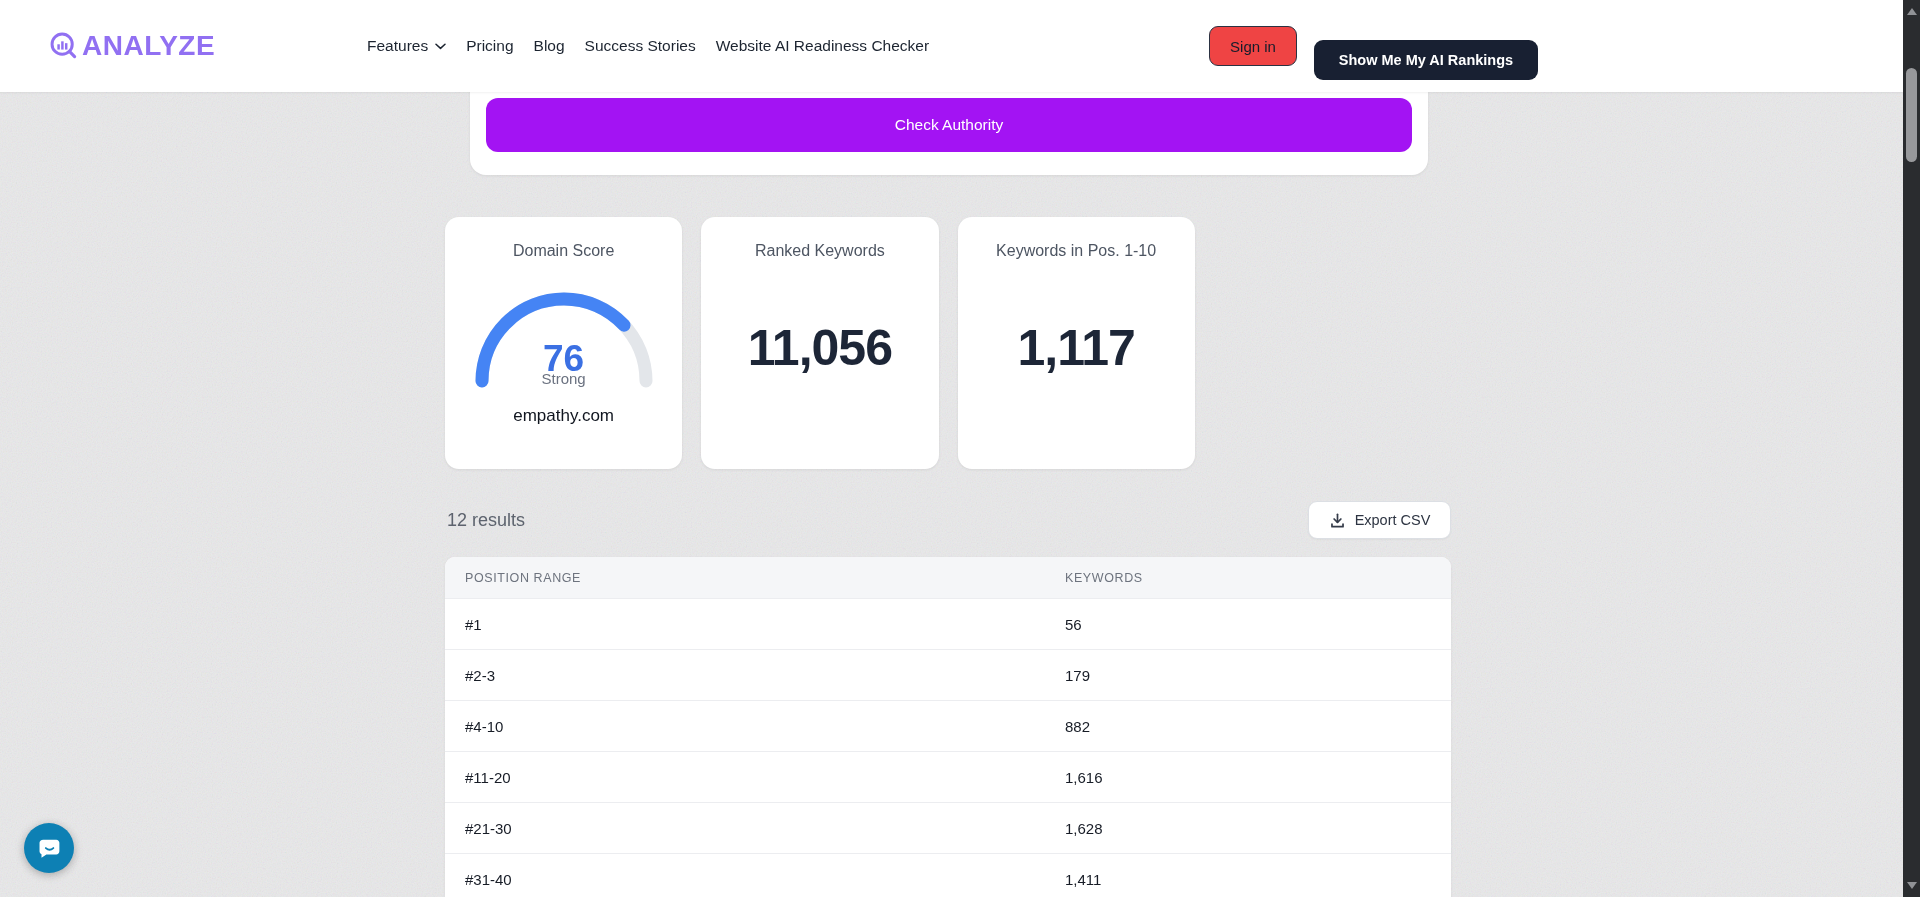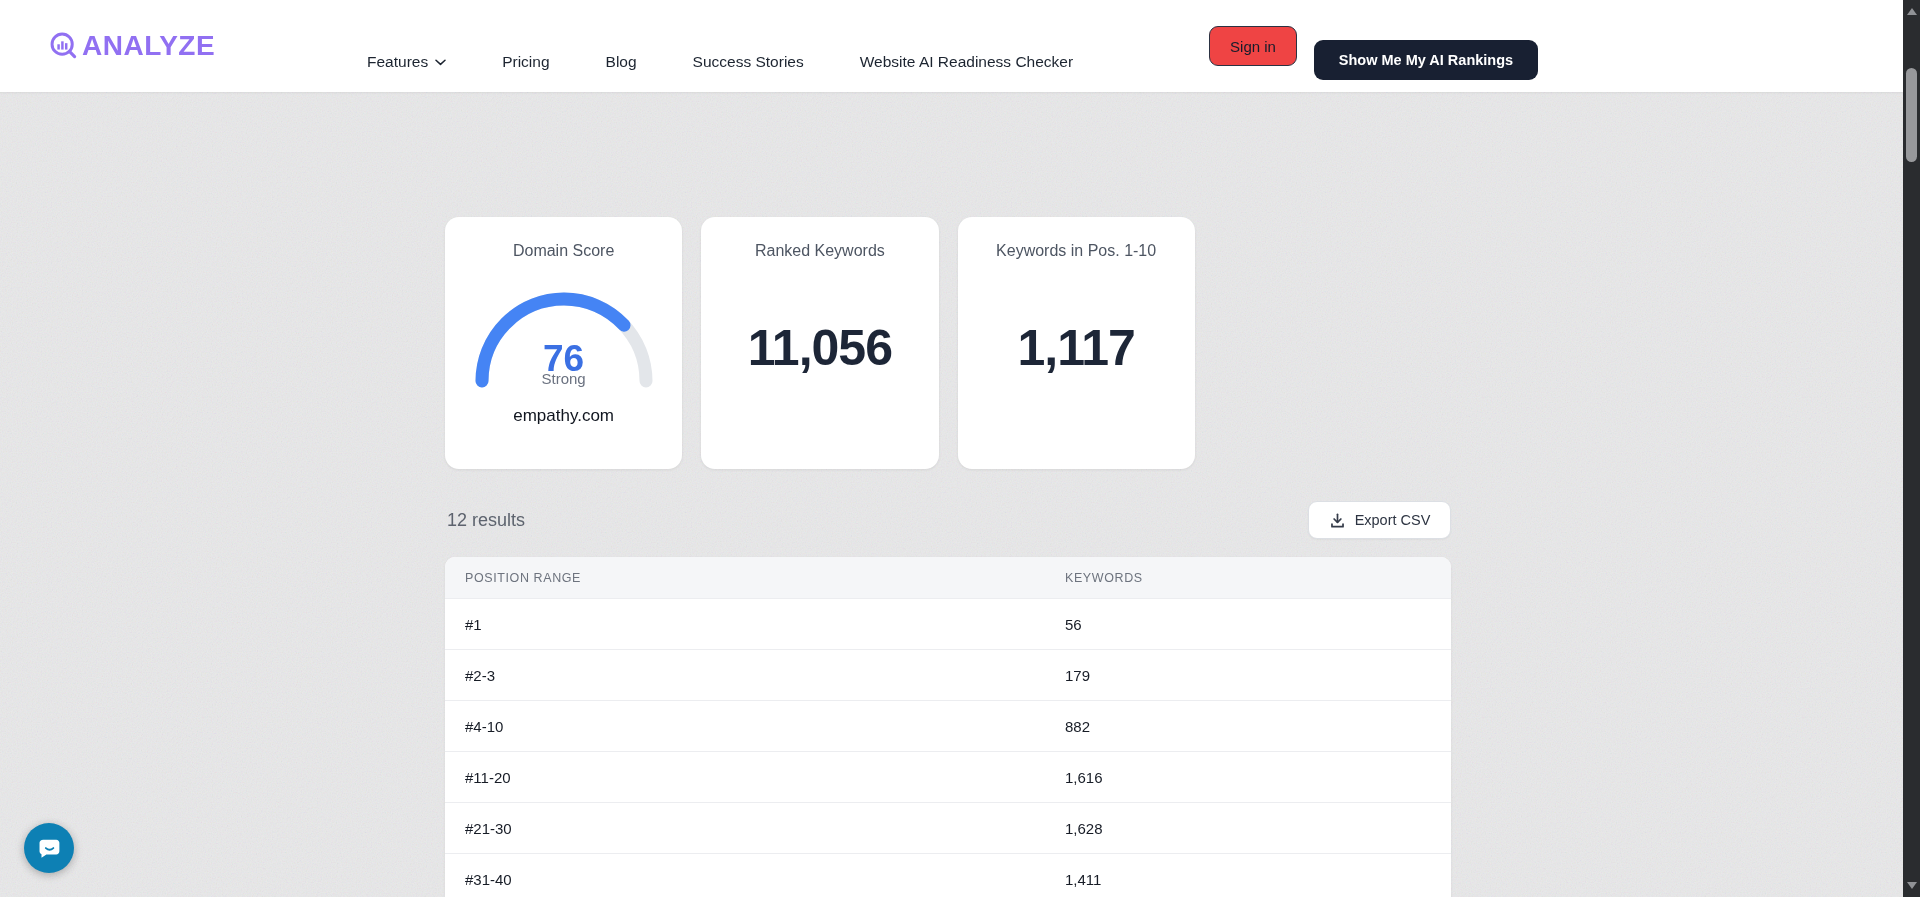--- a/index.html
+++ b/index.html
@@ -5,21 +5,21 @@
   * { margin:0; padding:0; box-sizing:border-box; }
   body { font-family:"Liberation Sans", sans-serif; }
   .page { position:relative; width:1920px; height:897px; background:#e9e9ea; overflow:hidden; }
   .noise { position:absolute; left:0; top:0; z-index:0; opacity:.16; pointer-events:none; }
 
   
   .nav { position:absolute; left:0; top:0; width:1903px; height:92px; background:#ffffff;
          z-index:20; box-shadow:0 1px 2px rgba(0,0,0,.06); }
   .logo { position:absolute; left:48px; top:0; height:92px; display:flex; align-items:center; gap:2px;
           color:var(--brand-purple); font-weight:bold; font-size:28px; letter-spacing:.5px; }
-  .nav-links { position:absolute; left:367px; top:16px; height:92px; display:flex; gap:56px; align-items:center;
+  .nav-links { position:absolute; left:367px; top:0; height:92px; display:flex; gap:20px; align-items:center;
                font-size:15.5px; color:#1c2430; }
   .nav-link { display:flex; align-items:center; gap:7px; cursor:pointer; white-space:nowrap; }
   .btn-signin { position:absolute; left:1209px; top:26px; width:88px; height:40px; background:#ef4444;
                 border:1px solid #2a3242; border-radius:9px; font-size:15px; color:#141c2b;
                 font-family:inherit; cursor:pointer; }
   .btn-cta { position:absolute; left:1314px; top:40px; width:224px; height:40px; background:var(--dark-navy);
              color:#fff; border:none; border-radius:9px; font-size:14.5px; font-weight:bold;
              font-family:inherit; cursor:pointer; }
 
   
@@ -78,20 +78,23 @@
 
 <div class="page">
 
   <svg class="noise" width="1920" height="897">
     <filter id="noiseF">
       <feTurbulence type="fractalNoise" baseFrequency="0.8" numOctaves="2" stitchTiles="stitch"></feTurbulence>
     </filter>
     <rect width="1920" height="897" filter="url(#noiseF)"></rect>
   </svg>
 
+  <div class="authority-card">
+    <button class="btn-check">Check Authority</button>
+  </div>
 
   <header class="nav">
     <div class="logo">
       <svg width="32" height="32" viewBox="0 0 26 26">
         <circle cx="11.5" cy="11.5" r="8.2" fill="none" stroke="#9170f2" stroke-width="2.4"></circle>
         <rect x="7.6" y="11.6" width="2" height="4.3" fill="#9170f2"></rect>
         <rect x="10.7" y="9.2" width="2" height="6.7" fill="#9170f2"></rect>
         <rect x="13.8" y="10.7" width="2" height="5.2" fill="#9170f2"></rect>
         <line x1="17.6" y1="17.6" x2="21.6" y2="21.6" stroke="#9170f2" stroke-width="2.6" stroke-linecap="round"></line>
       </svg>

